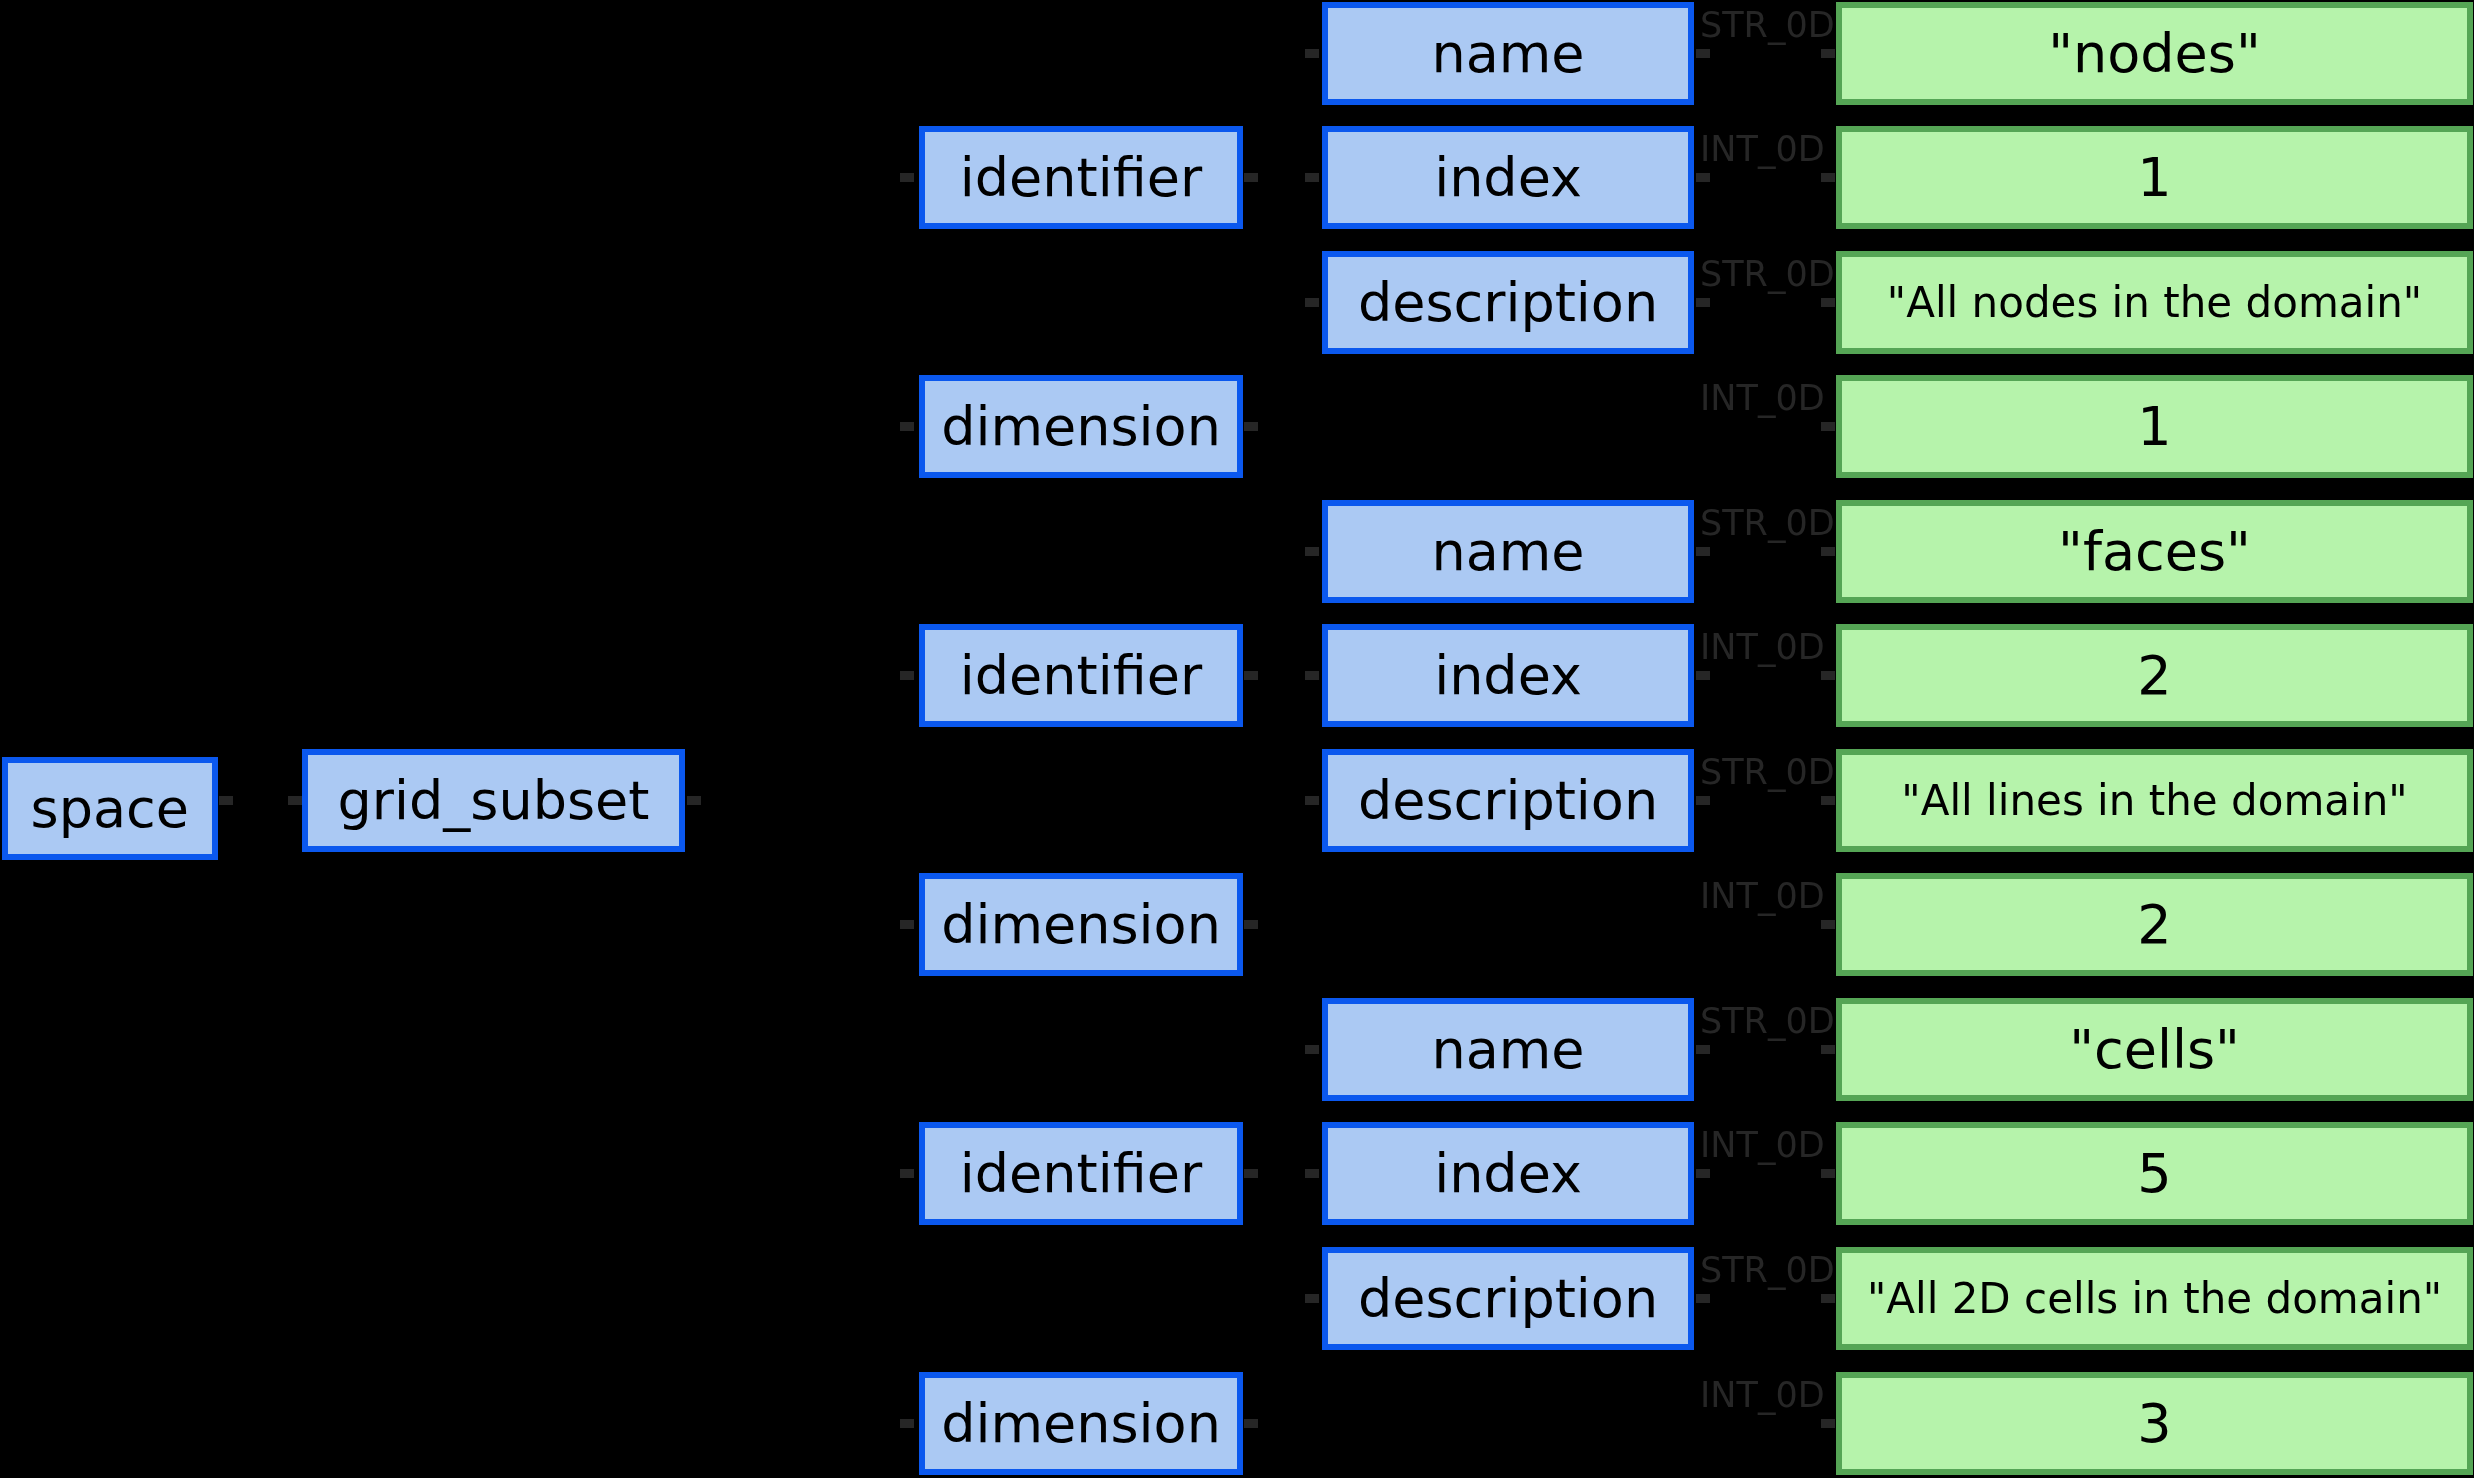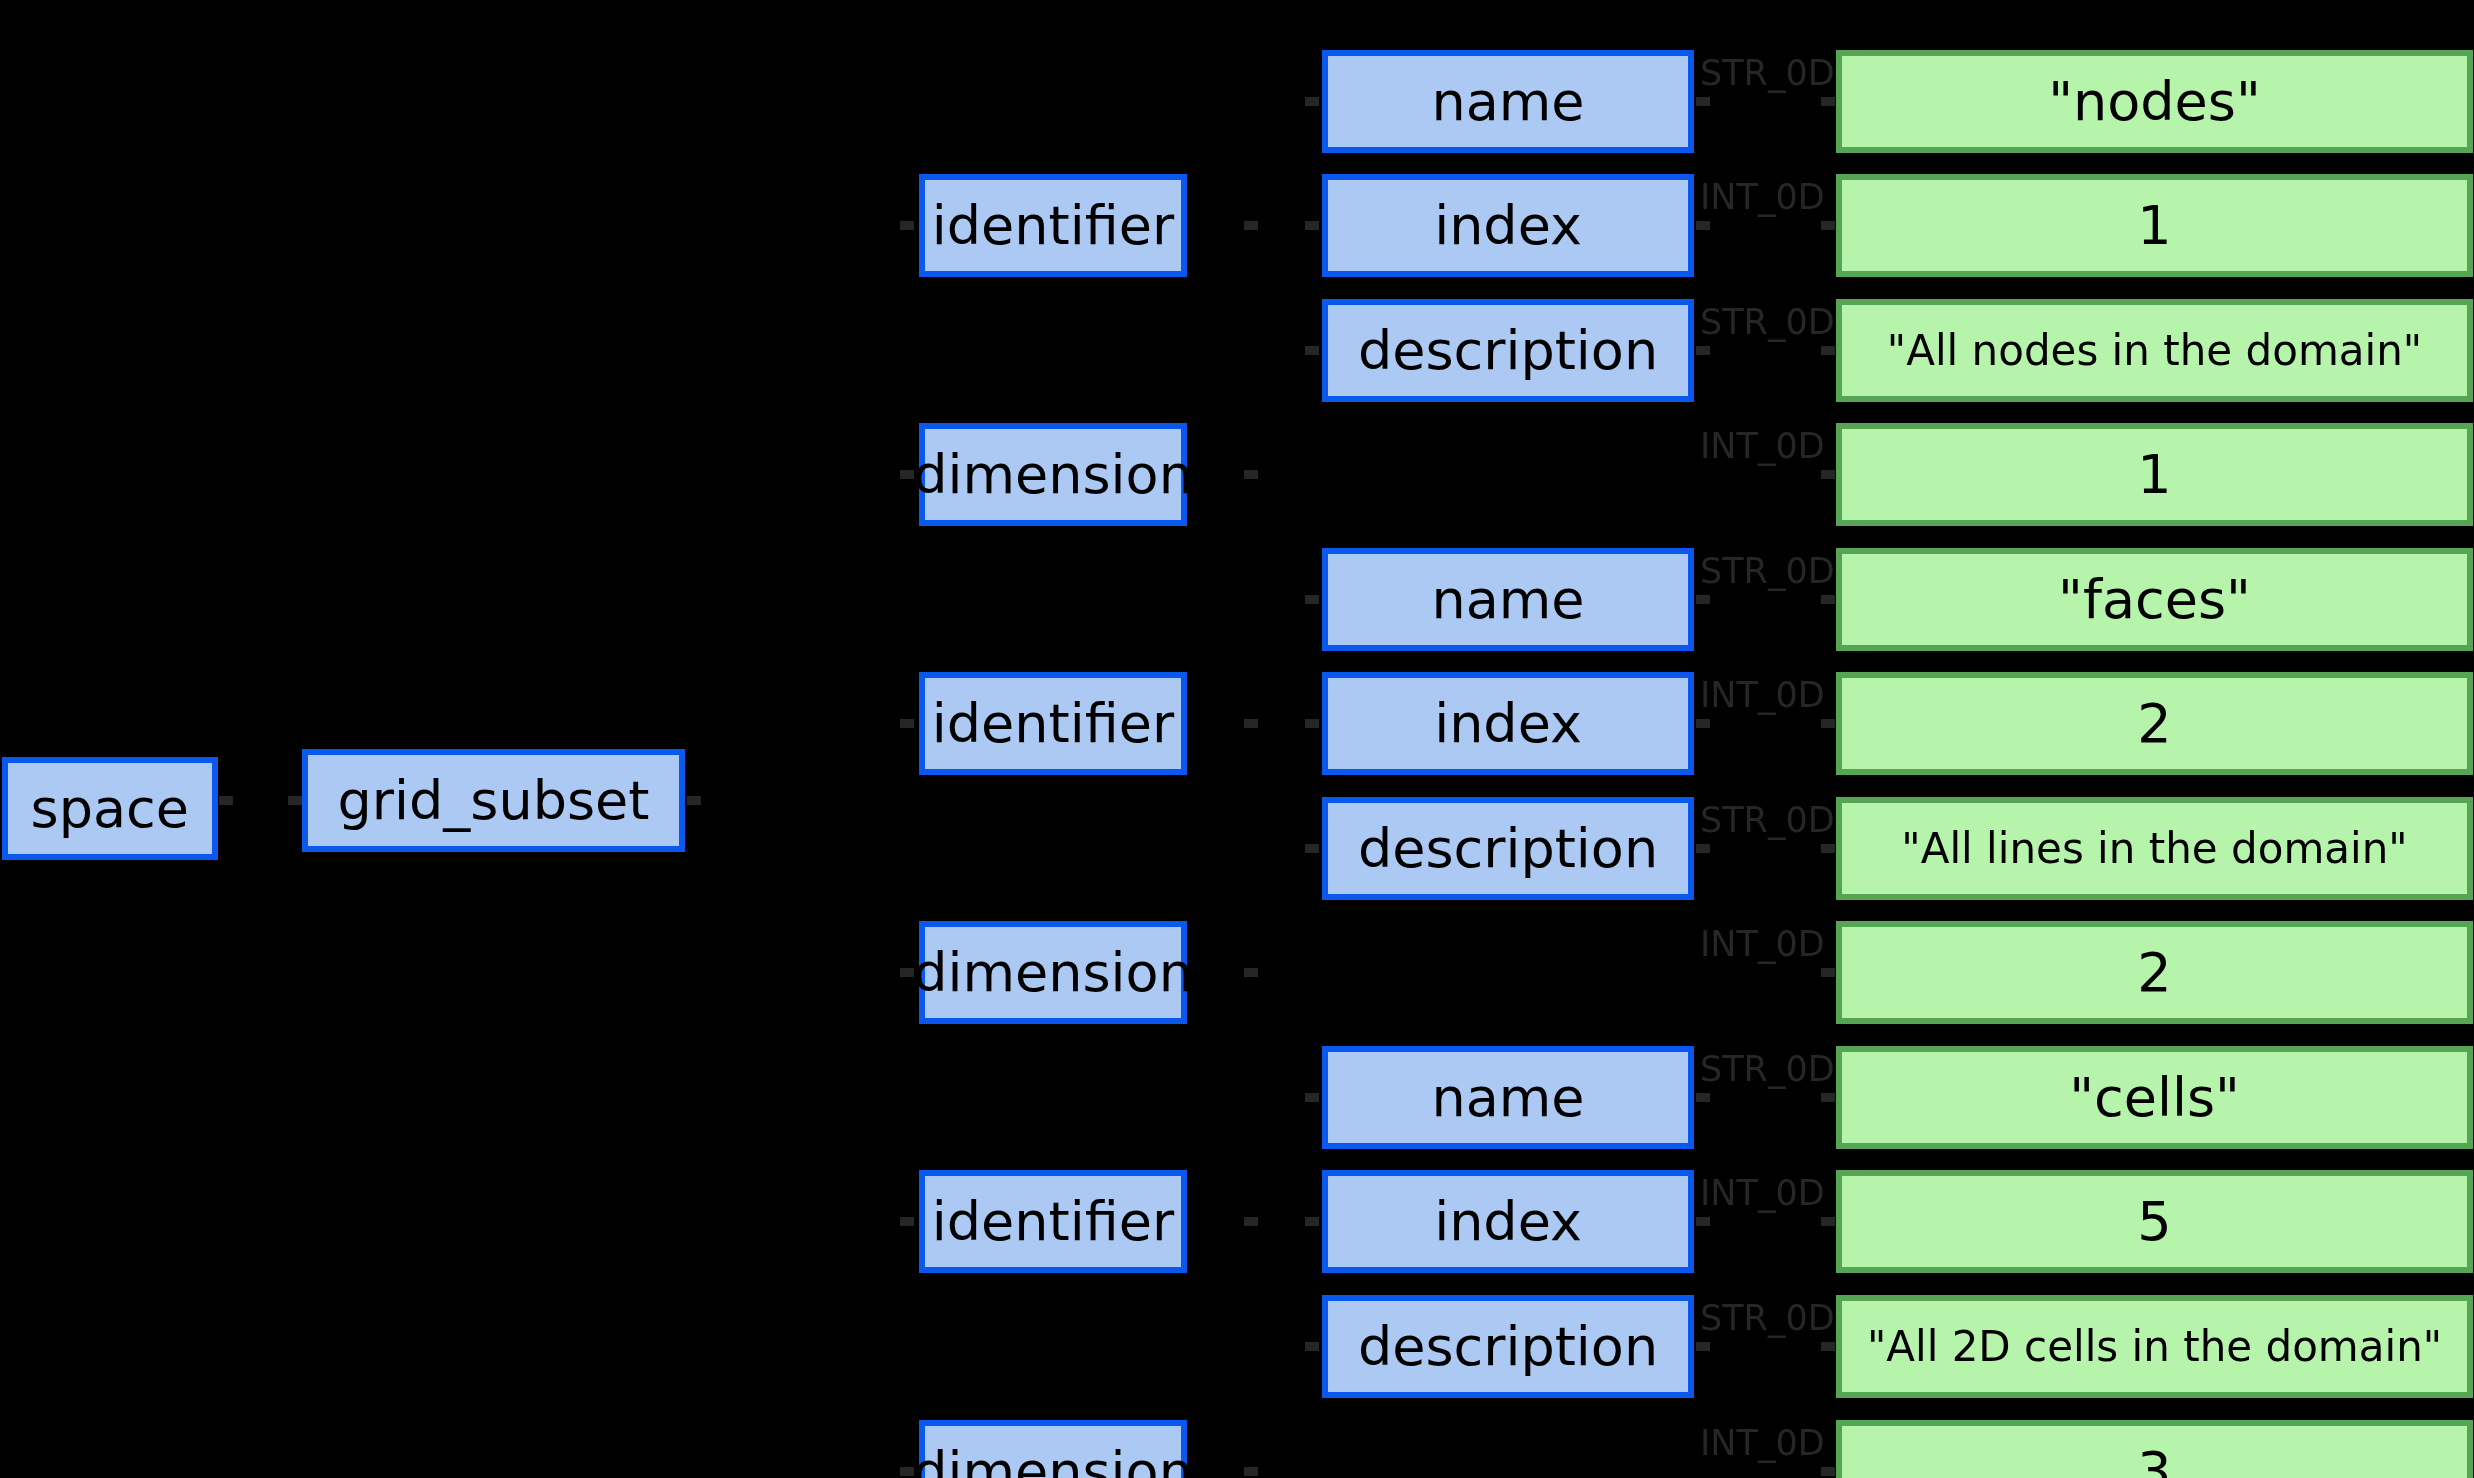--- a/index.html
+++ b/index.html
@@ -4,30 +4,30 @@
 <style>
   html, body {
     margin: 0; padding: 0;
     width: 2475px; height: 1479px;
     background: #000000;
     overflow: hidden;
     font-family: "DejaVu Sans", sans-serif;
   }
   #diagram { position: absolute; left: 0; top: 0; width: 2475px; height: 1479px; }
 
-  .row { position: absolute; left: 0; width: 2475px; height: 103px; margin-top: 48px; }
+  .row { position: absolute; left: 0; width: 2475px; height: 103px; }
 
   
   .nbox {
     position: absolute; height: 103px; box-sizing: border-box;
     background: #abc9f3; border: 6.1px solid #0b58ee; color: #000;
     display: flex; align-items: center; justify-content: center;
     font-size: 54px; white-space: nowrap;
   }
-  .col3 { left: 919px; width: 268px; }
+  .col3 { left: 919px; width: 324px; }
   .col4 { left: 1322px; width: 372px; }
   .root  { left: 1.8px;   top: 749px; width: 216px; margin-top: 8px; }
   .child { left: 302px; top: 749px; width: 383px; }
 
   
   .vbox {
     position: absolute; left: 1836px; width: 637px; height: 103px; box-sizing: border-box;
     background: #b6f3ab; border: 6.1px solid #55a555; color: #000;
     display: flex; align-items: center; justify-content: center;
     font-size: 54px; white-space: nowrap; padding: 0 5.3px;

